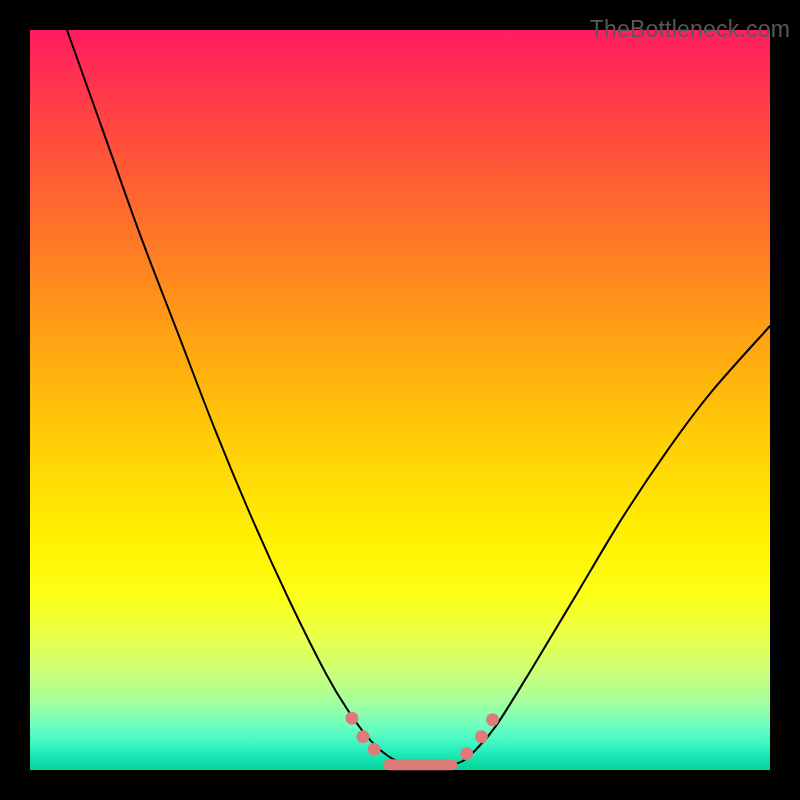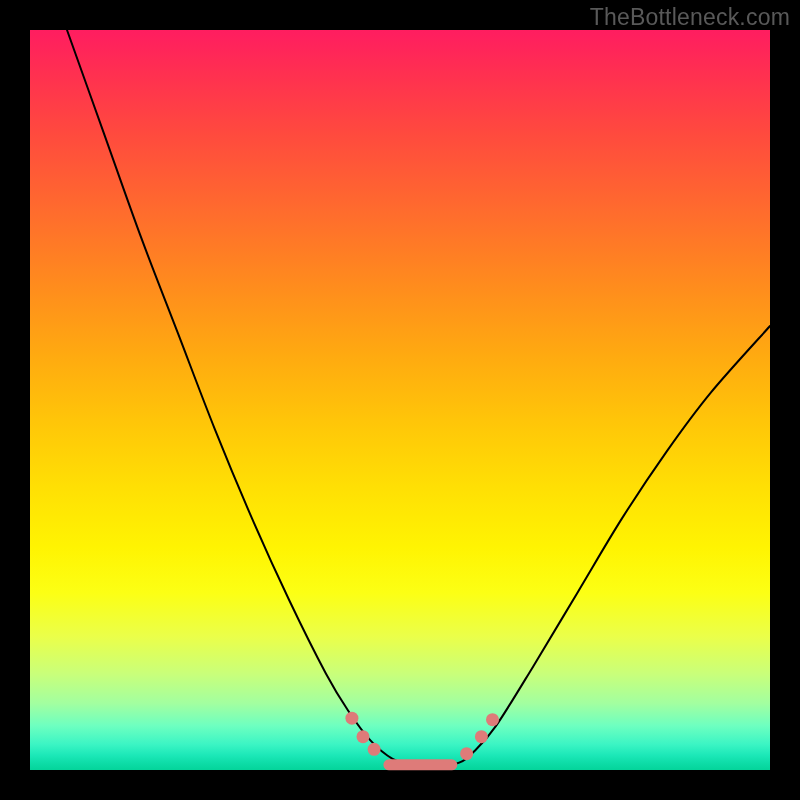--- a/index.html
+++ b/index.html
@@ -41,21 +41,21 @@
       #a2ffa0 91%,
       #6effc0 94%,
       #3cf5c4 96.5%,
       #1ce8b8 98%,
       #0edda8 99%,
       #04d49a 100%
     );
   }
   .attribution {
     position: absolute;
-    top: 4px;
+    top: 16px;
     right: 10px;
     color: #595959;
     font-size: 23px;
     font-weight: 400;
     letter-spacing: 0.2px;
     user-select: none;
   }
   svg.curve {
     position: absolute;
     left: 0;

